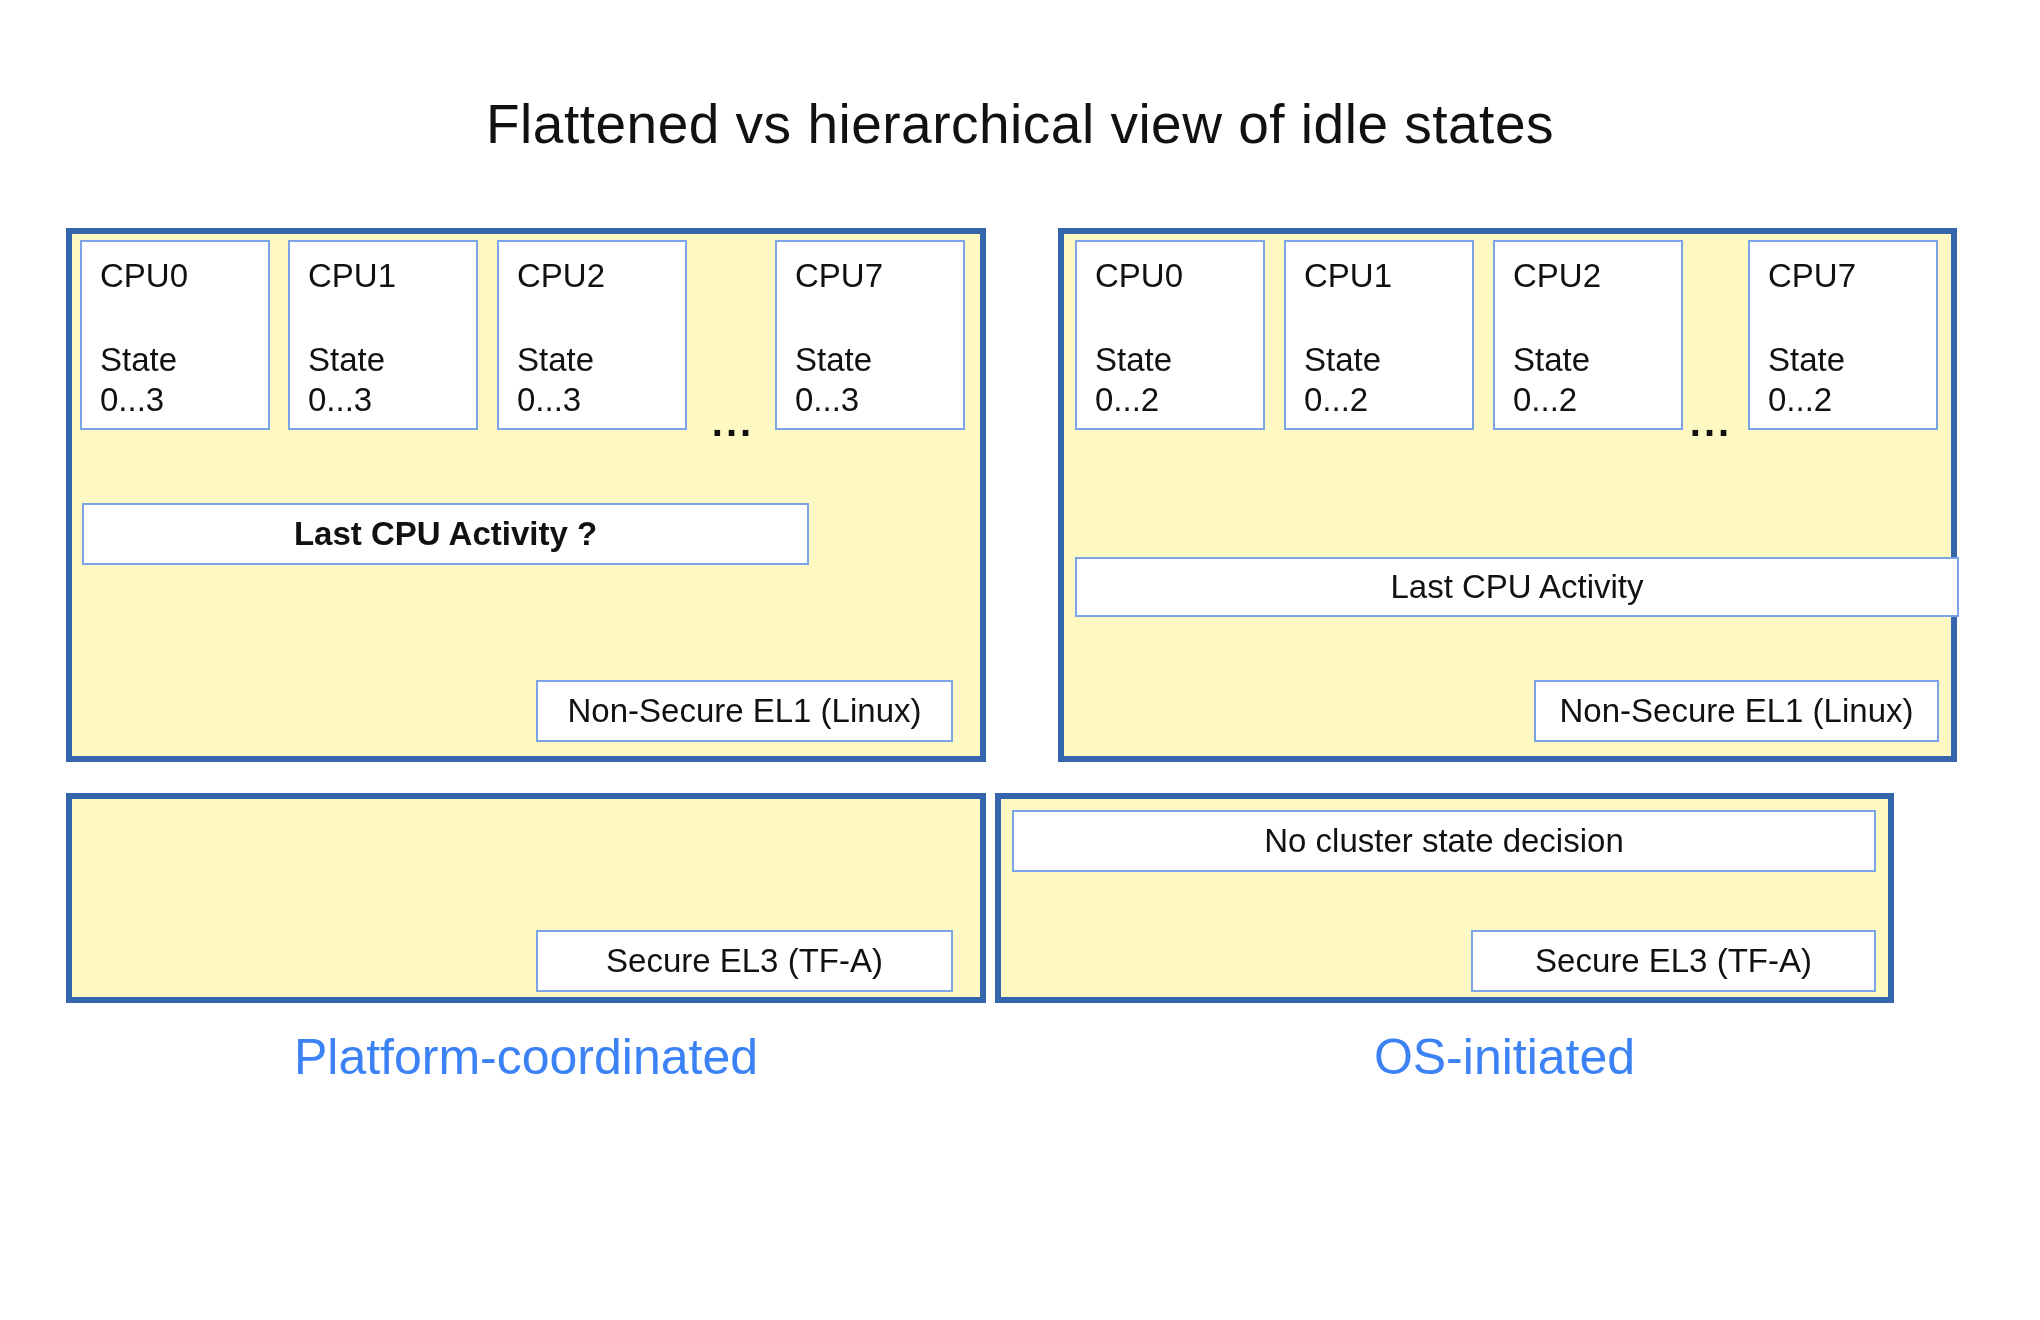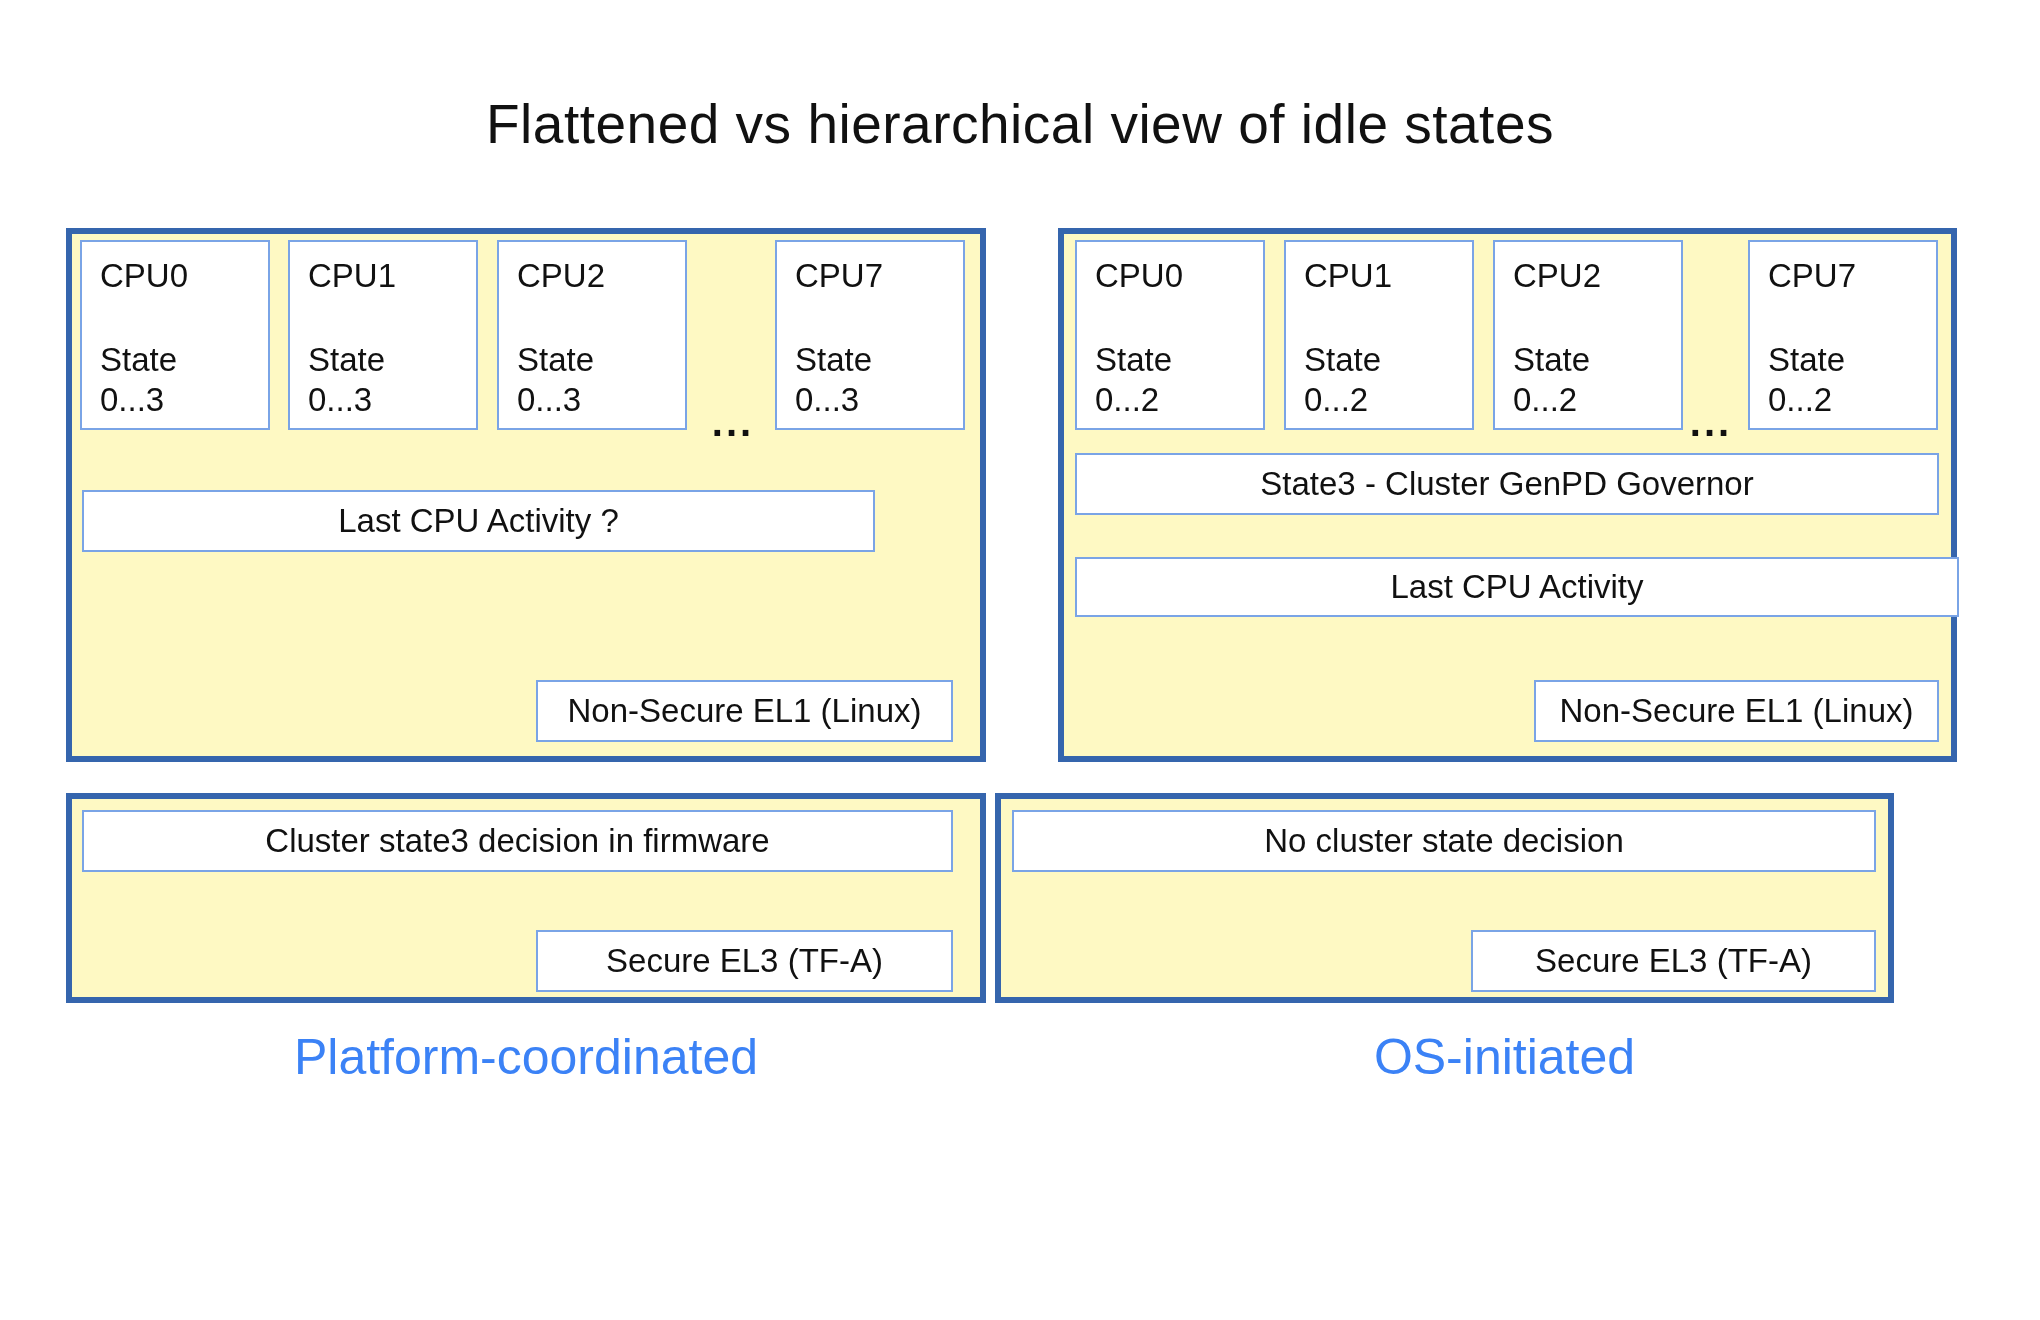--- a/index.html
+++ b/index.html
@@ -101,33 +101,30 @@
     <div class="ellipsis" style="left:622px; top:168px; width:78px; text-align:center;">...</div>
 
     <div class="cpu" style="left:703px; top:6px;">
       <div>CPU7</div>
       <div>
         <div>State</div>
         <div>0...3</div>
       </div>
     </div>
 
-    <div class="ibox" style="left:10px; top:256px; width:793px; height:62px;">
+    <div class="ibox" style="left:10px; top:269px; width:727px; height:62px;font-weight:bold;">
       <span>Last CPU Activity ?</span>
     </div>
 
     <div class="ibox" style="left:464px; top:446px; width:417px; height:62px;">
       <span>Non-Secure EL1 (Linux)</span>
     </div>
   </div>
 
   <div class="panel" style="left:66px; top:793px; width:908px; height:198px;">
-    <div class="ibox" style="left:10px; top:11px; width:871px; height:62px;">
-      <span>Cluster state3 decision in firmware</span>
-    </div>
     <div class="ibox" style="left:464px; top:131px; width:417px; height:62px;">
       <span>Secure EL3 (TF-A)</span>
     </div>
   </div>
 
   <div class="caption" style="left:66px; top:1028px; width:920px;">Platform-coordinated</div>
 
   <div class="panel" style="left:1058px; top:228px; width:887px; height:522px;">
 
     <div class="cpu" style="left:11px; top:6px;">
@@ -157,23 +154,20 @@
     <div class="ellipsis" style="left:608px; top:168px; width:78px; text-align:center;">...</div>
 
     <div class="cpu" style="left:684px; top:6px;">
       <div>CPU7</div>
       <div>
         <div>State</div>
         <div>0...2</div>
       </div>
     </div>
 
-    <div class="ibox" style="left:11px; top:219px; width:864px; height:62px;">
-      <span>State3 - Cluster GenPD Governor</span>
-    </div>
 
     <div class="ibox" style="left:11px; top:323px; width:884px; height:60px;">
       <span>Last CPU Activity</span>
     </div>
 
     <div class="ibox" style="left:470px; top:446px; width:405px; height:62px;">
       <span>Non-Secure EL1 (Linux)</span>
     </div>
   </div>
 

